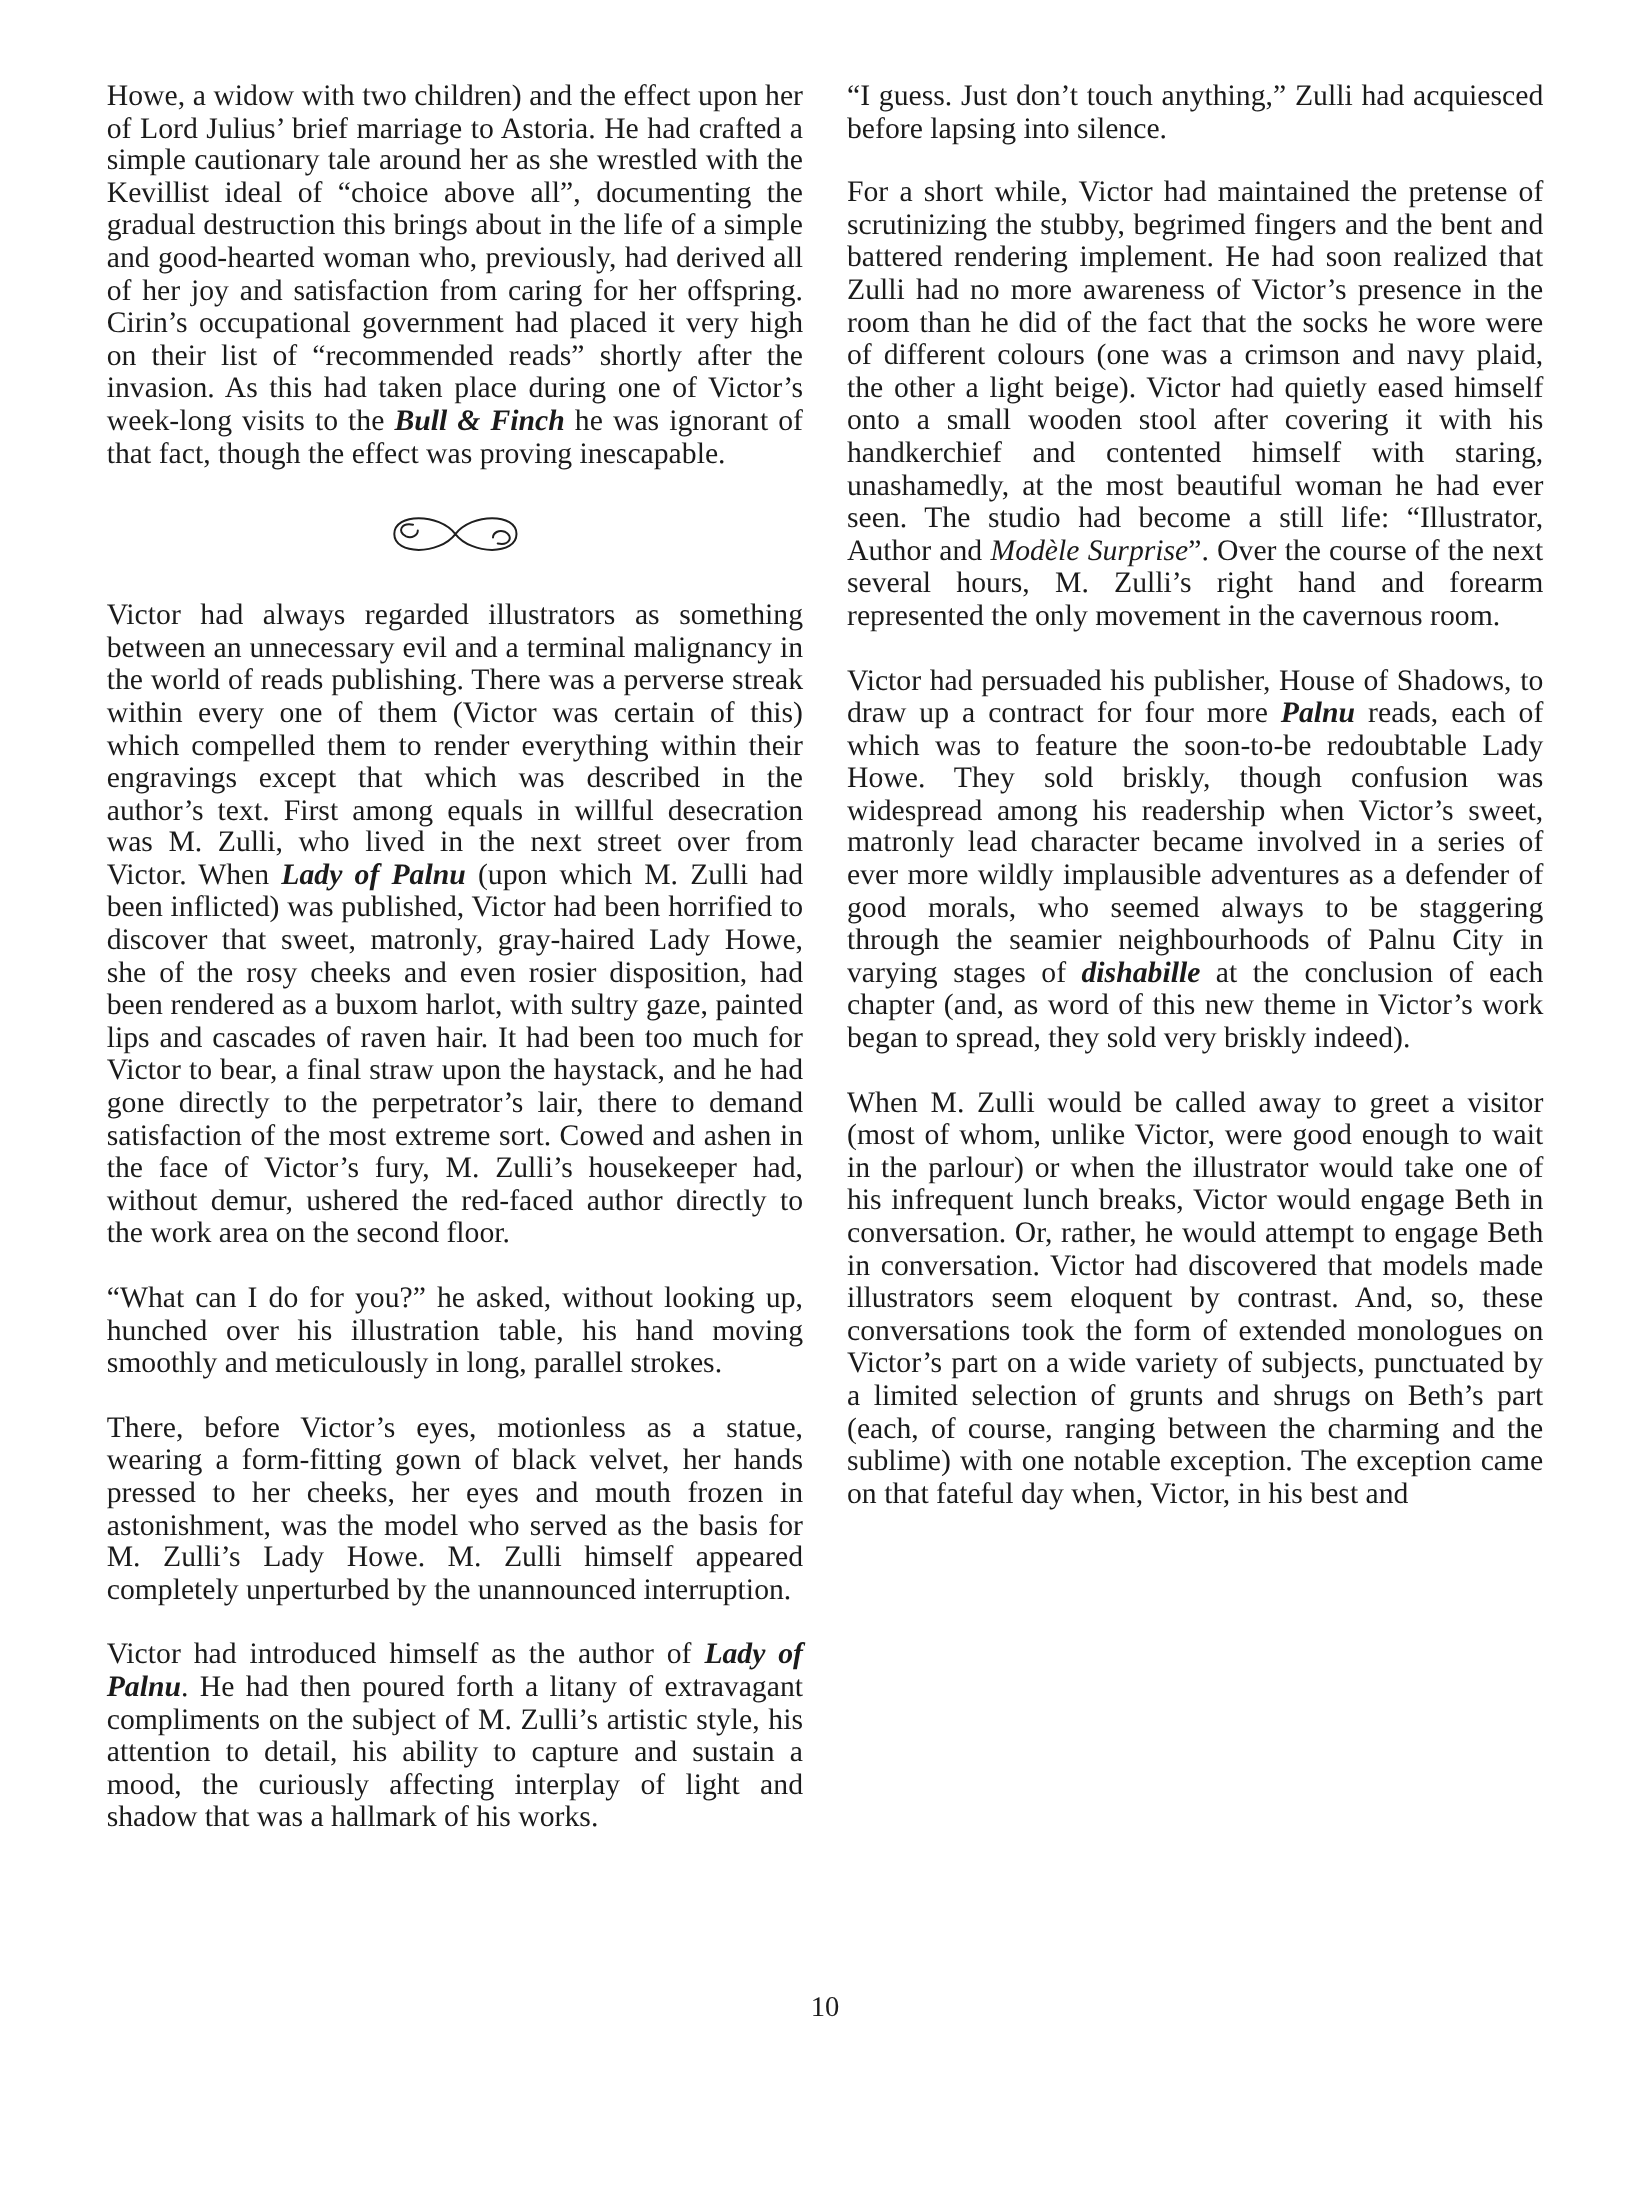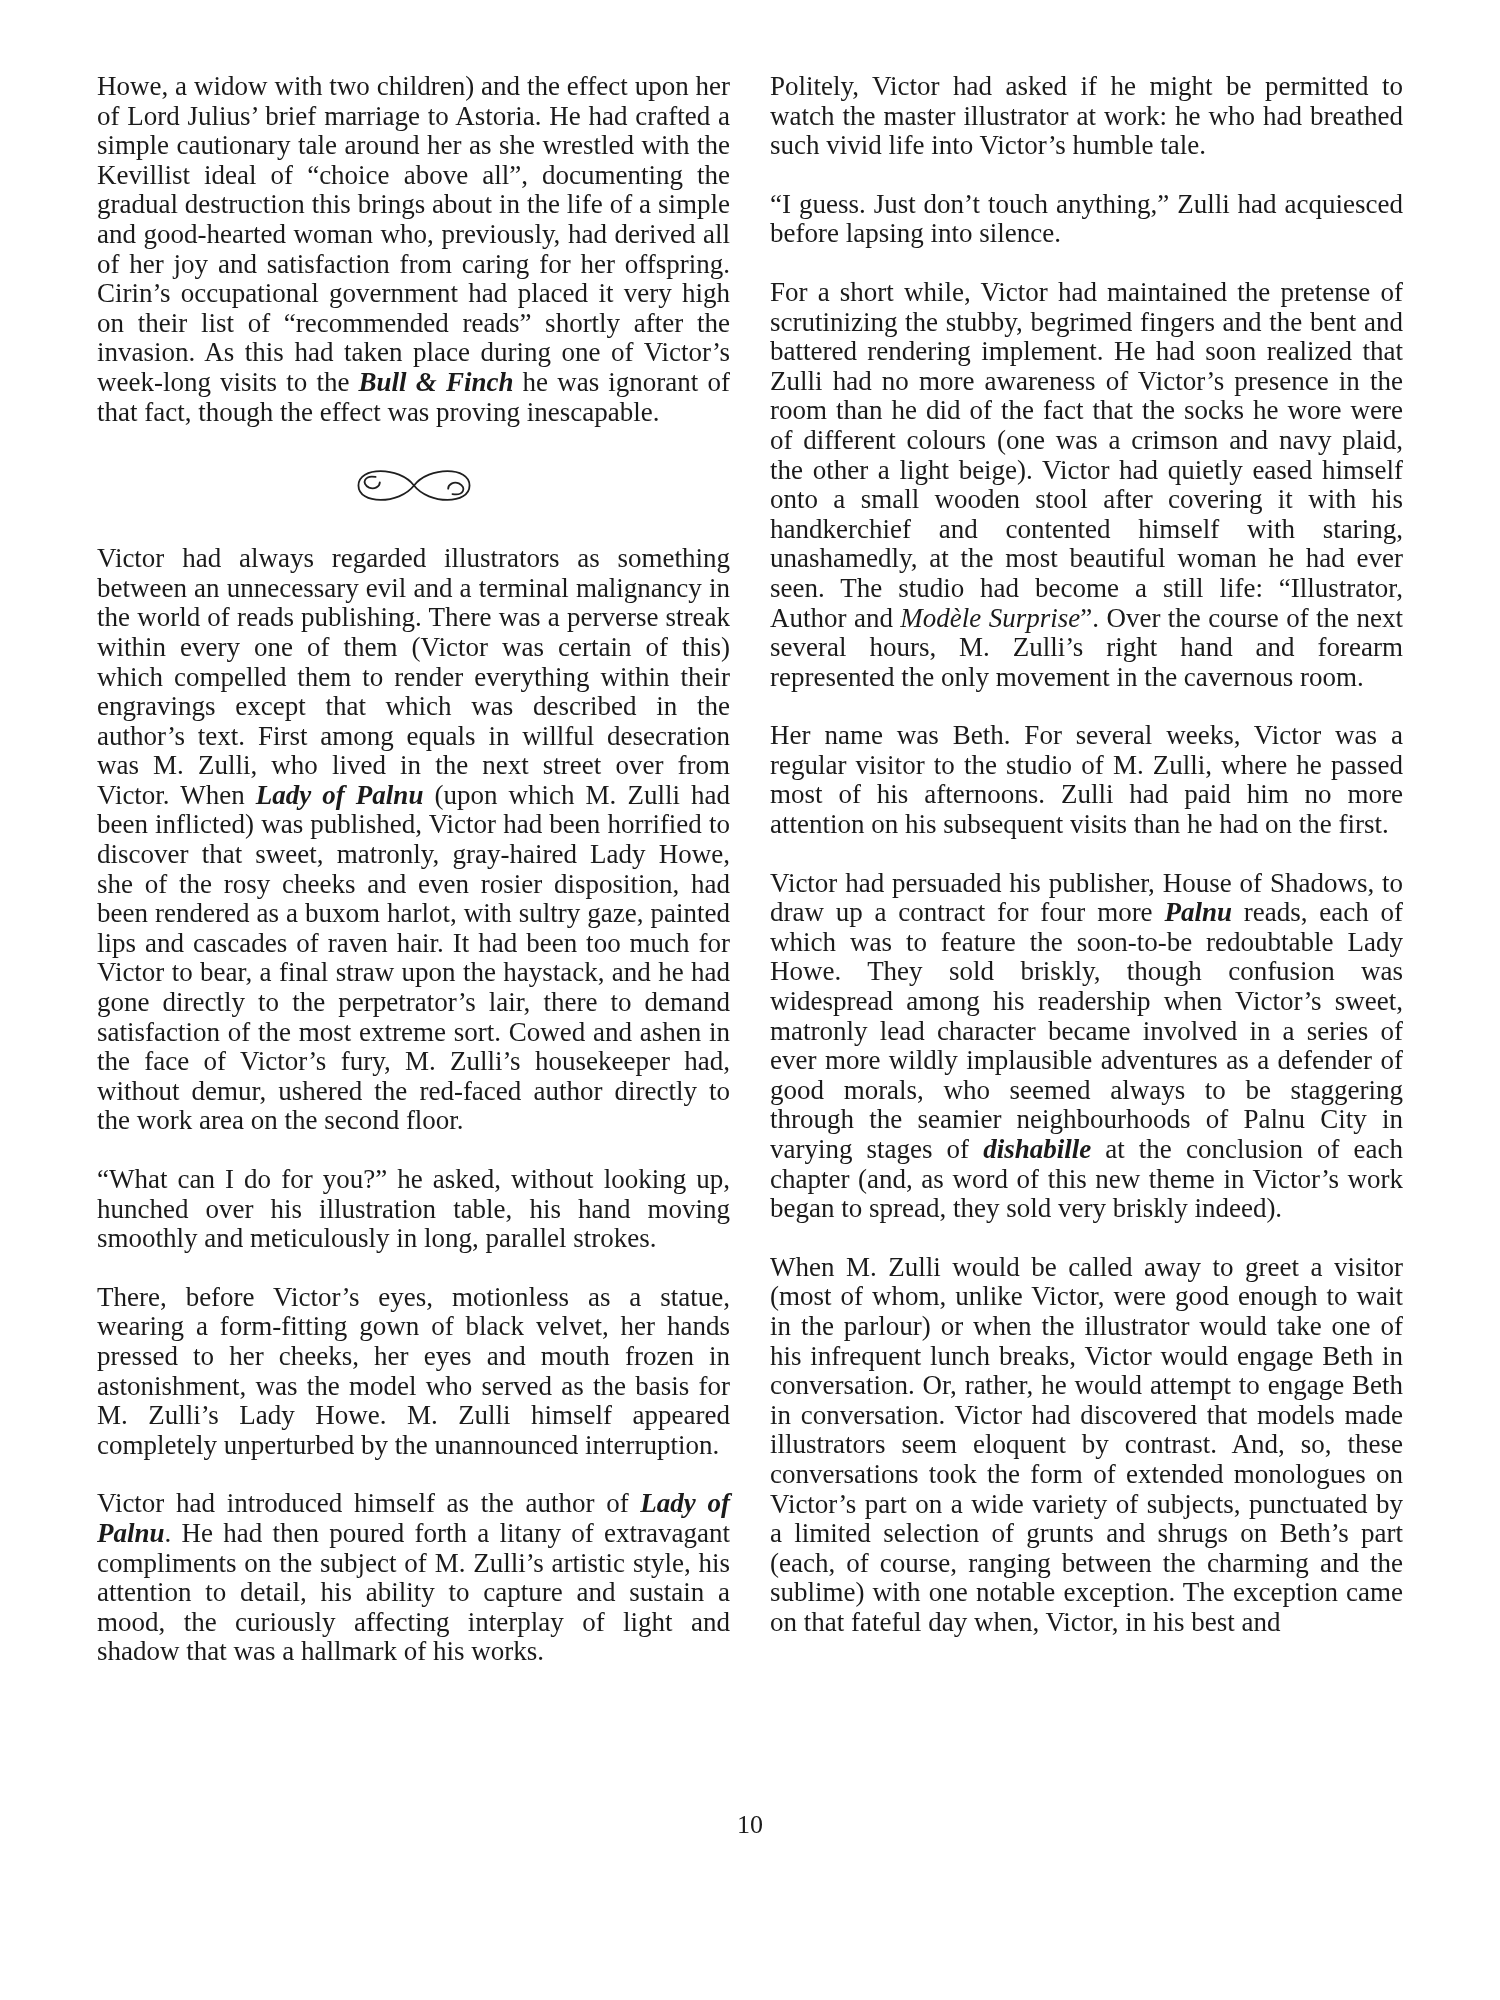--- a/index.html
+++ b/index.html
@@ -72,22 +72,20 @@
         <path d="M106 30 C116 32, 120 24, 112 20 C107 18, 102 21, 102 25"></path>
       </g>
     </svg>
   </div>
 <p><span>Victor had always regarded illustrators as something between an unnecessary evil and a terminal malignancy in the world of reads publishing. There was a perverse streak within every one of them (Victor was certain of this) which compelled them to render everything within their engravings except that which was described in the author’s text. First among equals in willful desecration was M. Zulli, who lived in the next street over from Victor. When </span><span class="run-bi">Lady of Palnu</span><span> (upon which M. Zulli had been inflicted) was published, Victor had been horrified to discover that sweet, matronly, gray-haired Lady Howe, she of the rosy cheeks and even rosier disposition, had been rendered as a buxom harlot, with sultry gaze, painted lips and cascades of raven hair. It had been too much for Victor to bear, a final straw upon the haystack, and he had gone directly to the perpetrator’s lair, there to demand satisfaction of the most extreme sort. Cowed and ashen in the face of Victor’s fury, M. Zulli’s housekeeper had, without demur, ushered the red-faced author directly to the work area on the second floor.</span></p>
         <p><span>“What can I do for you?” he asked, without looking up, hunched over his illustration table, his hand moving smoothly and meticulously in long, parallel strokes.</span></p>
         <p><span>There, before Victor’s eyes, motionless as a statue, wearing a form-fitting gown of black velvet, her hands pressed to her cheeks, her eyes and mouth frozen in astonishment, was the model who served as the basis for M. Zulli’s Lady Howe. M. Zulli himself appeared completely unperturbed by the unannounced interruption.</span></p>
         <p><span>Victor had introduced himself as the author of </span><span class="run-bi">Lady of Palnu</span><span>. He had then poured forth a litany of extravagant compliments on the subject of M. Zulli’s artistic style, his attention to detail, his ability to capture and sustain a mood, the curiously affecting interplay of light and shadow that was a hallmark of his works.</span></p>
       </div>
     <div class="col">
-        <p><span>Politely, Victor had asked if he might be permitted to watch the master illustrator at work: he who had breathed such vivid life into Victor’s humble tale.</span></p>
         <p><span>“I guess. Just don’t touch anything,” Zulli had acquiesced before lapsing into silence.</span></p>
         <p><span>For a short while, Victor had maintained the pretense of scrutinizing the stubby, begrimed fingers and the bent and battered rendering implement. He had soon realized that Zulli had no more awareness of Victor’s presence in the room than he did of the fact that the socks he wore were of different colours (one was a crimson and navy plaid, the other a light beige). Victor had quietly eased himself onto a small wooden stool after covering it with his handkerchief and contented himself with staring, unashamedly, at the most beautiful woman he had ever seen. The studio had become a still life: “Illustrator, Author and </span><span class="run-i">Modèle Surprise</span><span>”. Over the course of the next several hours, M. Zulli’s right hand and forearm represented the only movement in the cavernous room.</span></p>
-        <p><span>Her name was Beth. For several weeks, Victor was a regular visitor to the studio of M. Zulli, where he passed most of his afternoons. Zulli had paid him no more attention on his subsequent visits than he had on the first.</span></p>
         <p><span>Victor had persuaded his publisher, House of Shadows, to draw up a contract for four more </span><span class="run-bi">Palnu</span><span> reads, each of which was to feature the soon-to-be redoubtable Lady Howe. They sold briskly, though confusion was widespread among his readership when Victor’s sweet, matronly lead character became involved in a series of ever more wildly implausible adventures as a defender of good morals, who seemed always to be staggering through the seamier neighbourhoods of Palnu City in varying stages of </span><span class="run-bi">dishabille</span><span> at the conclusion of each chapter (and, as word of this new theme in Victor’s work began to spread, they sold very briskly indeed).</span></p>
         <p><span>When M. Zulli would be called away to greet a visitor (most of whom, unlike Victor, were good enough to wait in the parlour) or when the illustrator would take one of his infrequent lunch breaks, Victor would engage Beth in conversation. Or, rather, he would attempt to engage Beth in conversation. Victor had discovered that models made illustrators seem eloquent by contrast. And, so, these conversations took the form of extended monologues on Victor’s part on a wide variety of subjects, punctuated by a limited selection of grunts and shrugs on Beth’s part (each, of course, ranging between the charming and the sublime) with one notable exception. The exception came on that fateful day when, Victor, in his best and</span></p>
       </div>
   </div>
   <div class="folio">10</div>
 </div>
 
 </body></html>

